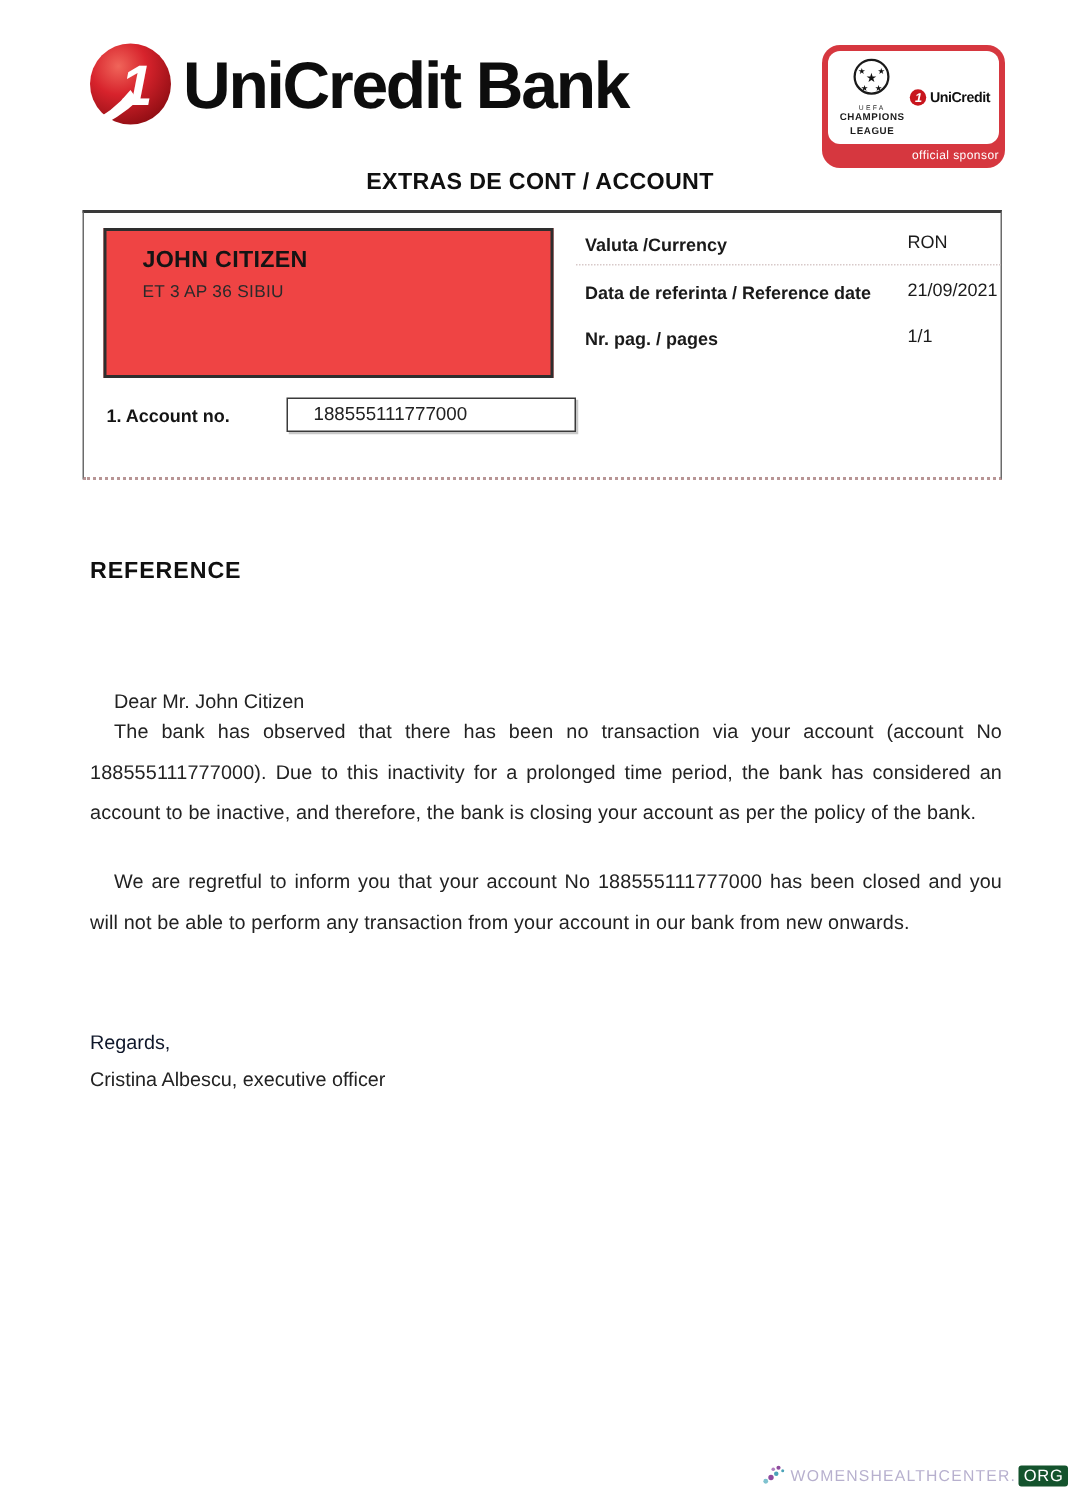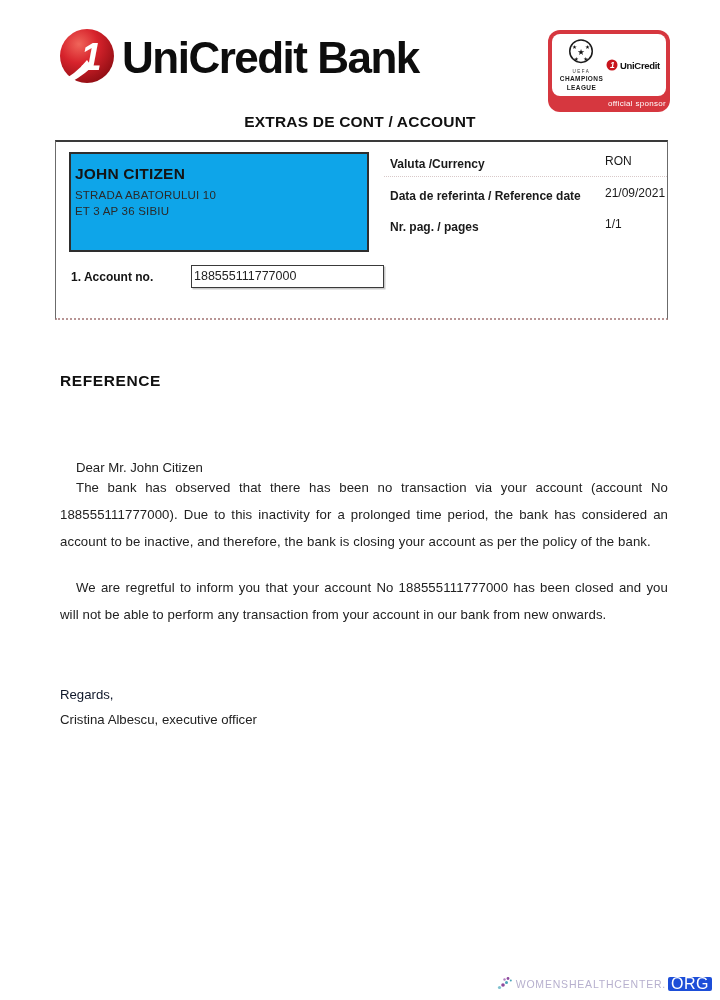--- a/index.html
+++ b/index.html
@@ -30,54 +30,54 @@
 
   
   .doc-title { position:absolute; top:113px; left:0; right:0; text-align:center;
                font-size:15.5px; font-weight:700; letter-spacing:.2px; color:#101010; }
 
   
   .info-box { position:absolute; top:140px; left:55px; width:613px; height:180px;
               border-top:2px solid #3a3a3a; border-left:1px solid #6b6b6b;
               border-right:1px solid #6b6b6b; border-bottom:2px dotted #b89595; }
   .address-box { position:absolute; top:10px; left:13px; width:300px; height:100px;
-                 border:2px solid #2e2e2e; padding:11px 4px 0; background:#0ea5e9; }
+                 border:2px solid #2e2e2e; padding:11px 24px 0; background:#ef4444; }
   .holder-name { font-size:15.5px; font-weight:700; letter-spacing:.2px; margin-bottom:4px; color:#141414; }
   .address-line { font-size:11.5px; line-height:16px; color:#2a2a2a; letter-spacing:.2px; }
 
   .fields { position:absolute; top:0; left:328px; right:0; }
   .field-row { position:relative; height:35px; padding:12px 0 0 6px; }
   .field-row.first { border-bottom:1px dotted #d8c9c9; }
   .field-row + .field-row { height:31px; padding-top:9px; }
   .field-label { font-size:12px; font-weight:700; color:#1a1a1a; }
   .field-value { position:absolute; left:221px; top:inherit; font-size:12px; color:#1a1a1a; }
   .field-row.first  .field-value { top:12px; }
   .field-row.second .field-value { top:9px; }
   .field-row.third  .field-value { top:9px; }
 
   .account-row { position:absolute; top:123px; left:15px; display:flex; align-items:center; }
   .account-label { font-size:12px; font-weight:700; width:120px; color:#141414; }
   .account-no-box { border:1px solid #3a3a3a; width:193px; height:23px; line-height:21px;
-                    padding-left:2px; font-size:12.5px; background:#fff; color:#222;
+                    padding-left:17px; font-size:12.5px; background:#fff; color:#222;
                     box-shadow:1.5px 1.5px 0 #c9c9c9; }
 
   
   .letter { position:absolute; top:372px; left:60px; width:608px; }
   .letter-heading { text-align:left; font-size:15.5px; font-weight:700; letter-spacing:.6px; color:#101010; }
   .salutation { margin-top:70px; padding-left:16px; font-size:13.2px; color:#222; }
   .para { font-size:13.2px; line-height:26.8px; text-align:justify;
           text-indent:16px; color:#222; letter-spacing:.1px; }
   .para.second { margin-top:20px; }
   .closing { margin-top:58px; font-size:13.2px; color:#0f172a; }
   .signature { margin-top:10px; font-size:13.2px; color:#222; }
 
   
   .watermark { position:absolute; right:8px; bottom:9px; display:flex; align-items:center; gap:2px; }
   .watermark-text { font-size:10.5px; letter-spacing:.8px; color:#b7b0ce; }
-  .watermark-suffix { font-size:16px; letter-spacing:.5px; color:#fff; background:#1d4ed8;
+  .watermark-suffix { font-size:11px; letter-spacing:.5px; color:#fff; background:#14532d;
                       padding:0 3px; border-radius:2px; line-height:14px; }
 </style>
 </head>
 <body>
 
 <div class="page">
 
   <div class="header">
     <div class="brand">
       <svg class="brand-mark" viewBox="0 0 64 64">
@@ -121,21 +121,20 @@
       <div class="badge-caption">official sponsor</div>
     </div>
   </div>
 
   <div class="doc-title">EXTRAS DE CONT / ACCOUNT</div>
 
   <div class="info-box">
 
     <div class="address-box">
       <div class="holder-name">JOHN CITIZEN</div>
-      <div class="address-line">STRADA ABATORULUI 10</div>
       <div class="address-line">ET 3 AP 36 SIBIU</div>
     </div>
 
     <div class="fields">
       <div class="field-row first">
         <span class="field-label">Valuta /Currency</span>
         <span class="field-value">RON</span>
       </div>
       <div class="field-row second">
         <span class="field-label">Data de referinta / Reference date</span>

